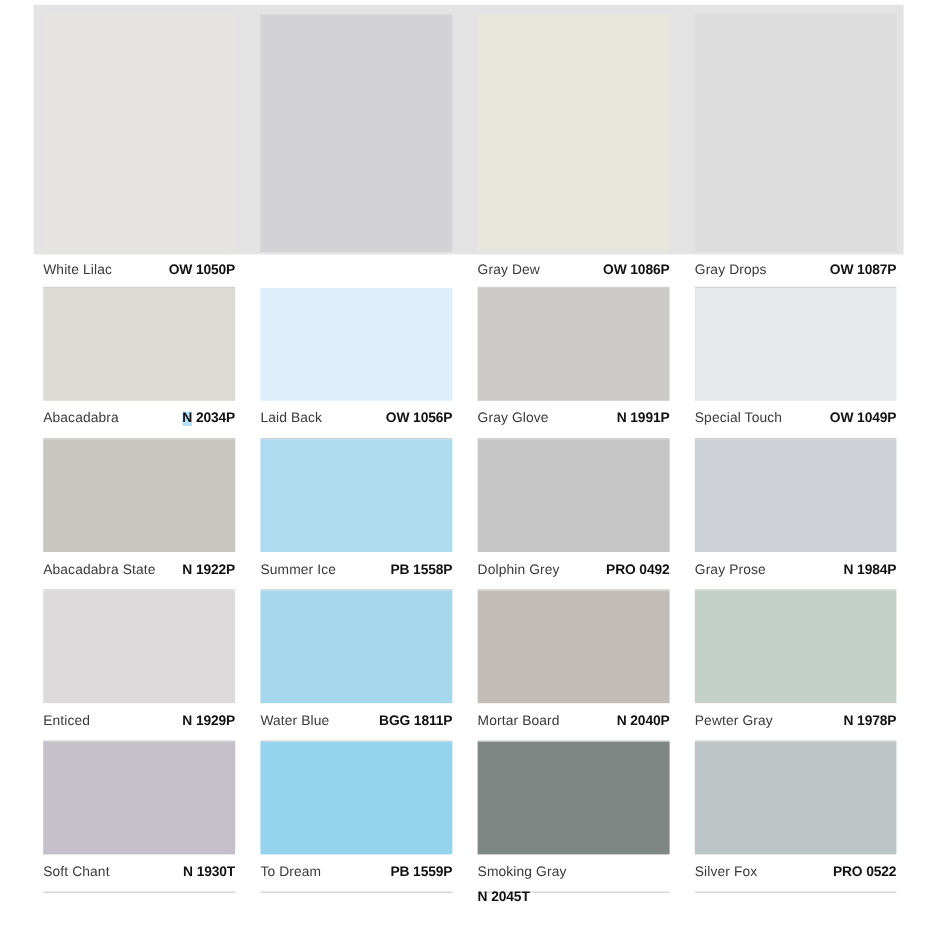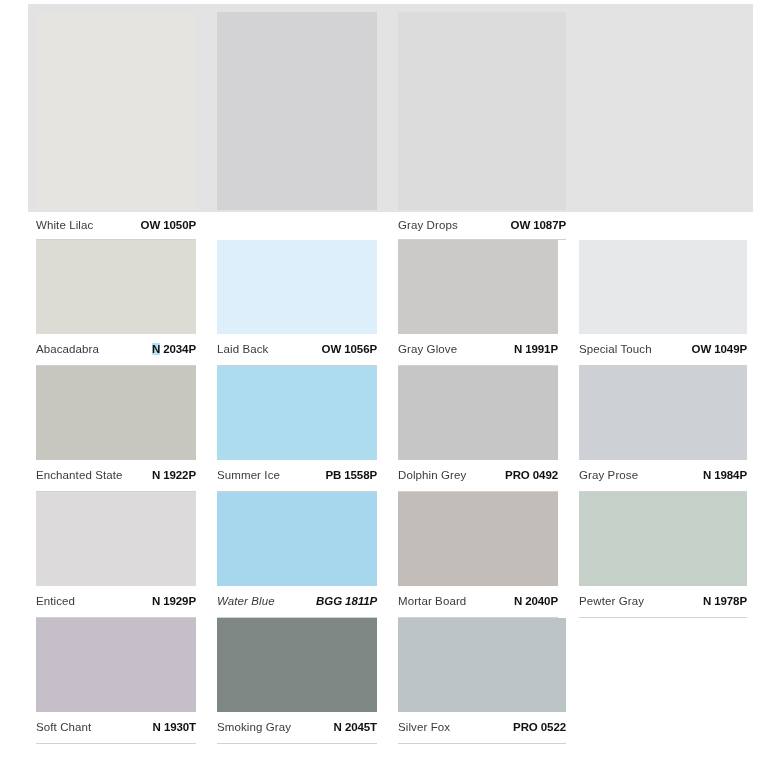--- a/index.html
+++ b/index.html
@@ -106,20 +106,27 @@
           <div class="swatch-chip" style="background: rgb(230, 228, 225);"></div>
           <div class="swatch-label" style="border-bottom-color: rgb(210, 210, 210);">
             <span class="swatch-name">White Lilac</span>
             <span class="swatch-code">OW 1050P</span>
           </div>
         </div>
         <div class="swatch-cell">
           <div class="swatch-chip" style="background: rgb(211, 210, 212);"></div>
         </div>
         <div class="swatch-cell">
+          <div class="swatch-chip" style="background: rgb(231, 230, 220);"></div>
+          <div class="swatch-label" style="border-bottom-color: rgb(210, 210, 210);">
+            <span class="swatch-name">Gray Dew</span>
+            <span class="swatch-code">OW 1086P</span>
+          </div>
+        </div>
+        <div class="swatch-cell">
           <div class="swatch-chip" style="background: rgb(220, 220, 220);"></div>
           <div class="swatch-label" style="border-bottom-color: rgb(210, 210, 210);">
             <span class="swatch-name">Gray Drops</span>
             <span class="swatch-code">OW 1087P</span>
           </div>
         </div>
       </div>
       <div class="swatch-row">
         <div class="swatch-cell">
           <div class="swatch-chip" style="background: rgb(220, 220, 213);"></div>
@@ -147,21 +154,21 @@
           <div class="swatch-label" style="border-bottom-color: rgb(210, 210, 210); gap: 23px;">
             <span class="swatch-name">Special Touch</span>
             <span class="swatch-code">OW 1049P</span>
           </div>
         </div>
       </div>
       <div class="swatch-row">
         <div class="swatch-cell">
           <div class="swatch-chip" style="background: rgb(199, 199, 192);"></div>
           <div class="swatch-label" style="border-bottom-color: rgb(210, 210, 210);">
-            <span class="swatch-name">Enchanted State</span>
+            <span class="swatch-name">Abacadabra State</span>
             <span class="swatch-code">N 1922P</span>
           </div>
         </div>
         <div class="swatch-cell">
           <div class="swatch-chip" style="background: rgb(174, 220, 239);"></div>
           <div class="swatch-label" style="border-bottom-color: rgb(210, 210, 210);">
             <span class="swatch-name">Summer Ice</span>
             <span class="swatch-code">PB 1558P</span>
           </div>
         </div>
@@ -183,21 +190,21 @@
       <div class="swatch-row">
         <div class="swatch-cell">
           <div class="swatch-chip" style="background: rgb(221, 218, 219);"></div>
           <div class="swatch-label" style="border-bottom-color: rgb(210, 210, 210);">
             <span class="swatch-name">Enticed</span>
             <span class="swatch-code">N 1929P</span>
           </div>
         </div>
         <div class="swatch-cell">
           <div class="swatch-chip" style="background: rgb(167, 215, 236);"></div>
-          <div class="swatch-label" style="border-bottom-color: rgb(210, 210, 210); font-style: italic;">
+          <div class="swatch-label" style="border-bottom-color: rgb(210, 210, 210);">
             <span class="swatch-name">Water Blue</span>
             <span class="swatch-code">BGG 1811P</span>
           </div>
         </div>
         <div class="swatch-cell">
           <div class="swatch-chip" style="background: rgb(195, 189, 186);"></div>
           <div class="swatch-label" style="border-bottom-color: rgb(210, 210, 210);">
             <span class="swatch-name">Mortar Board</span>
             <span class="swatch-code">N 2040P</span>
           </div>
@@ -212,22 +219,29 @@
       </div>
       <div class="swatch-row">
         <div class="swatch-cell">
           <div class="swatch-chip" style="background: rgb(196, 191, 201);"></div>
           <div class="swatch-label" style="border-bottom-color: rgb(210, 210, 210);">
             <span class="swatch-name">Soft Chant</span>
             <span class="swatch-code">N 1930T</span>
           </div>
         </div>
         <div class="swatch-cell">
+          <div class="swatch-chip" style="background: rgb(150, 212, 238);"></div>
+          <div class="swatch-label" style="border-bottom-color: rgb(210, 210, 210);">
+            <span class="swatch-name">To Dream</span>
+            <span class="swatch-code">PB 1559P</span>
+          </div>
+        </div>
+        <div class="swatch-cell">
           <div class="swatch-chip" style="background: rgb(126, 135, 131);"></div>
-          <div class="swatch-label" style="border-bottom-color: rgb(210, 210, 210);">
+          <div class="swatch-label" style="border-bottom-color: rgb(210, 210, 210); flex-direction: column;">
             <span class="swatch-name">Smoking Gray</span>
             <span class="swatch-code">N 2045T</span>
           </div>
         </div>
         <div class="swatch-cell">
           <div class="swatch-chip" style="background: rgb(188, 196, 197);"></div>
           <div class="swatch-label" style="border-bottom-color: rgb(210, 210, 210); gap: 40px;">
             <span class="swatch-name">Silver Fox</span>
             <span class="swatch-code">PRO 0522</span>
           </div>

